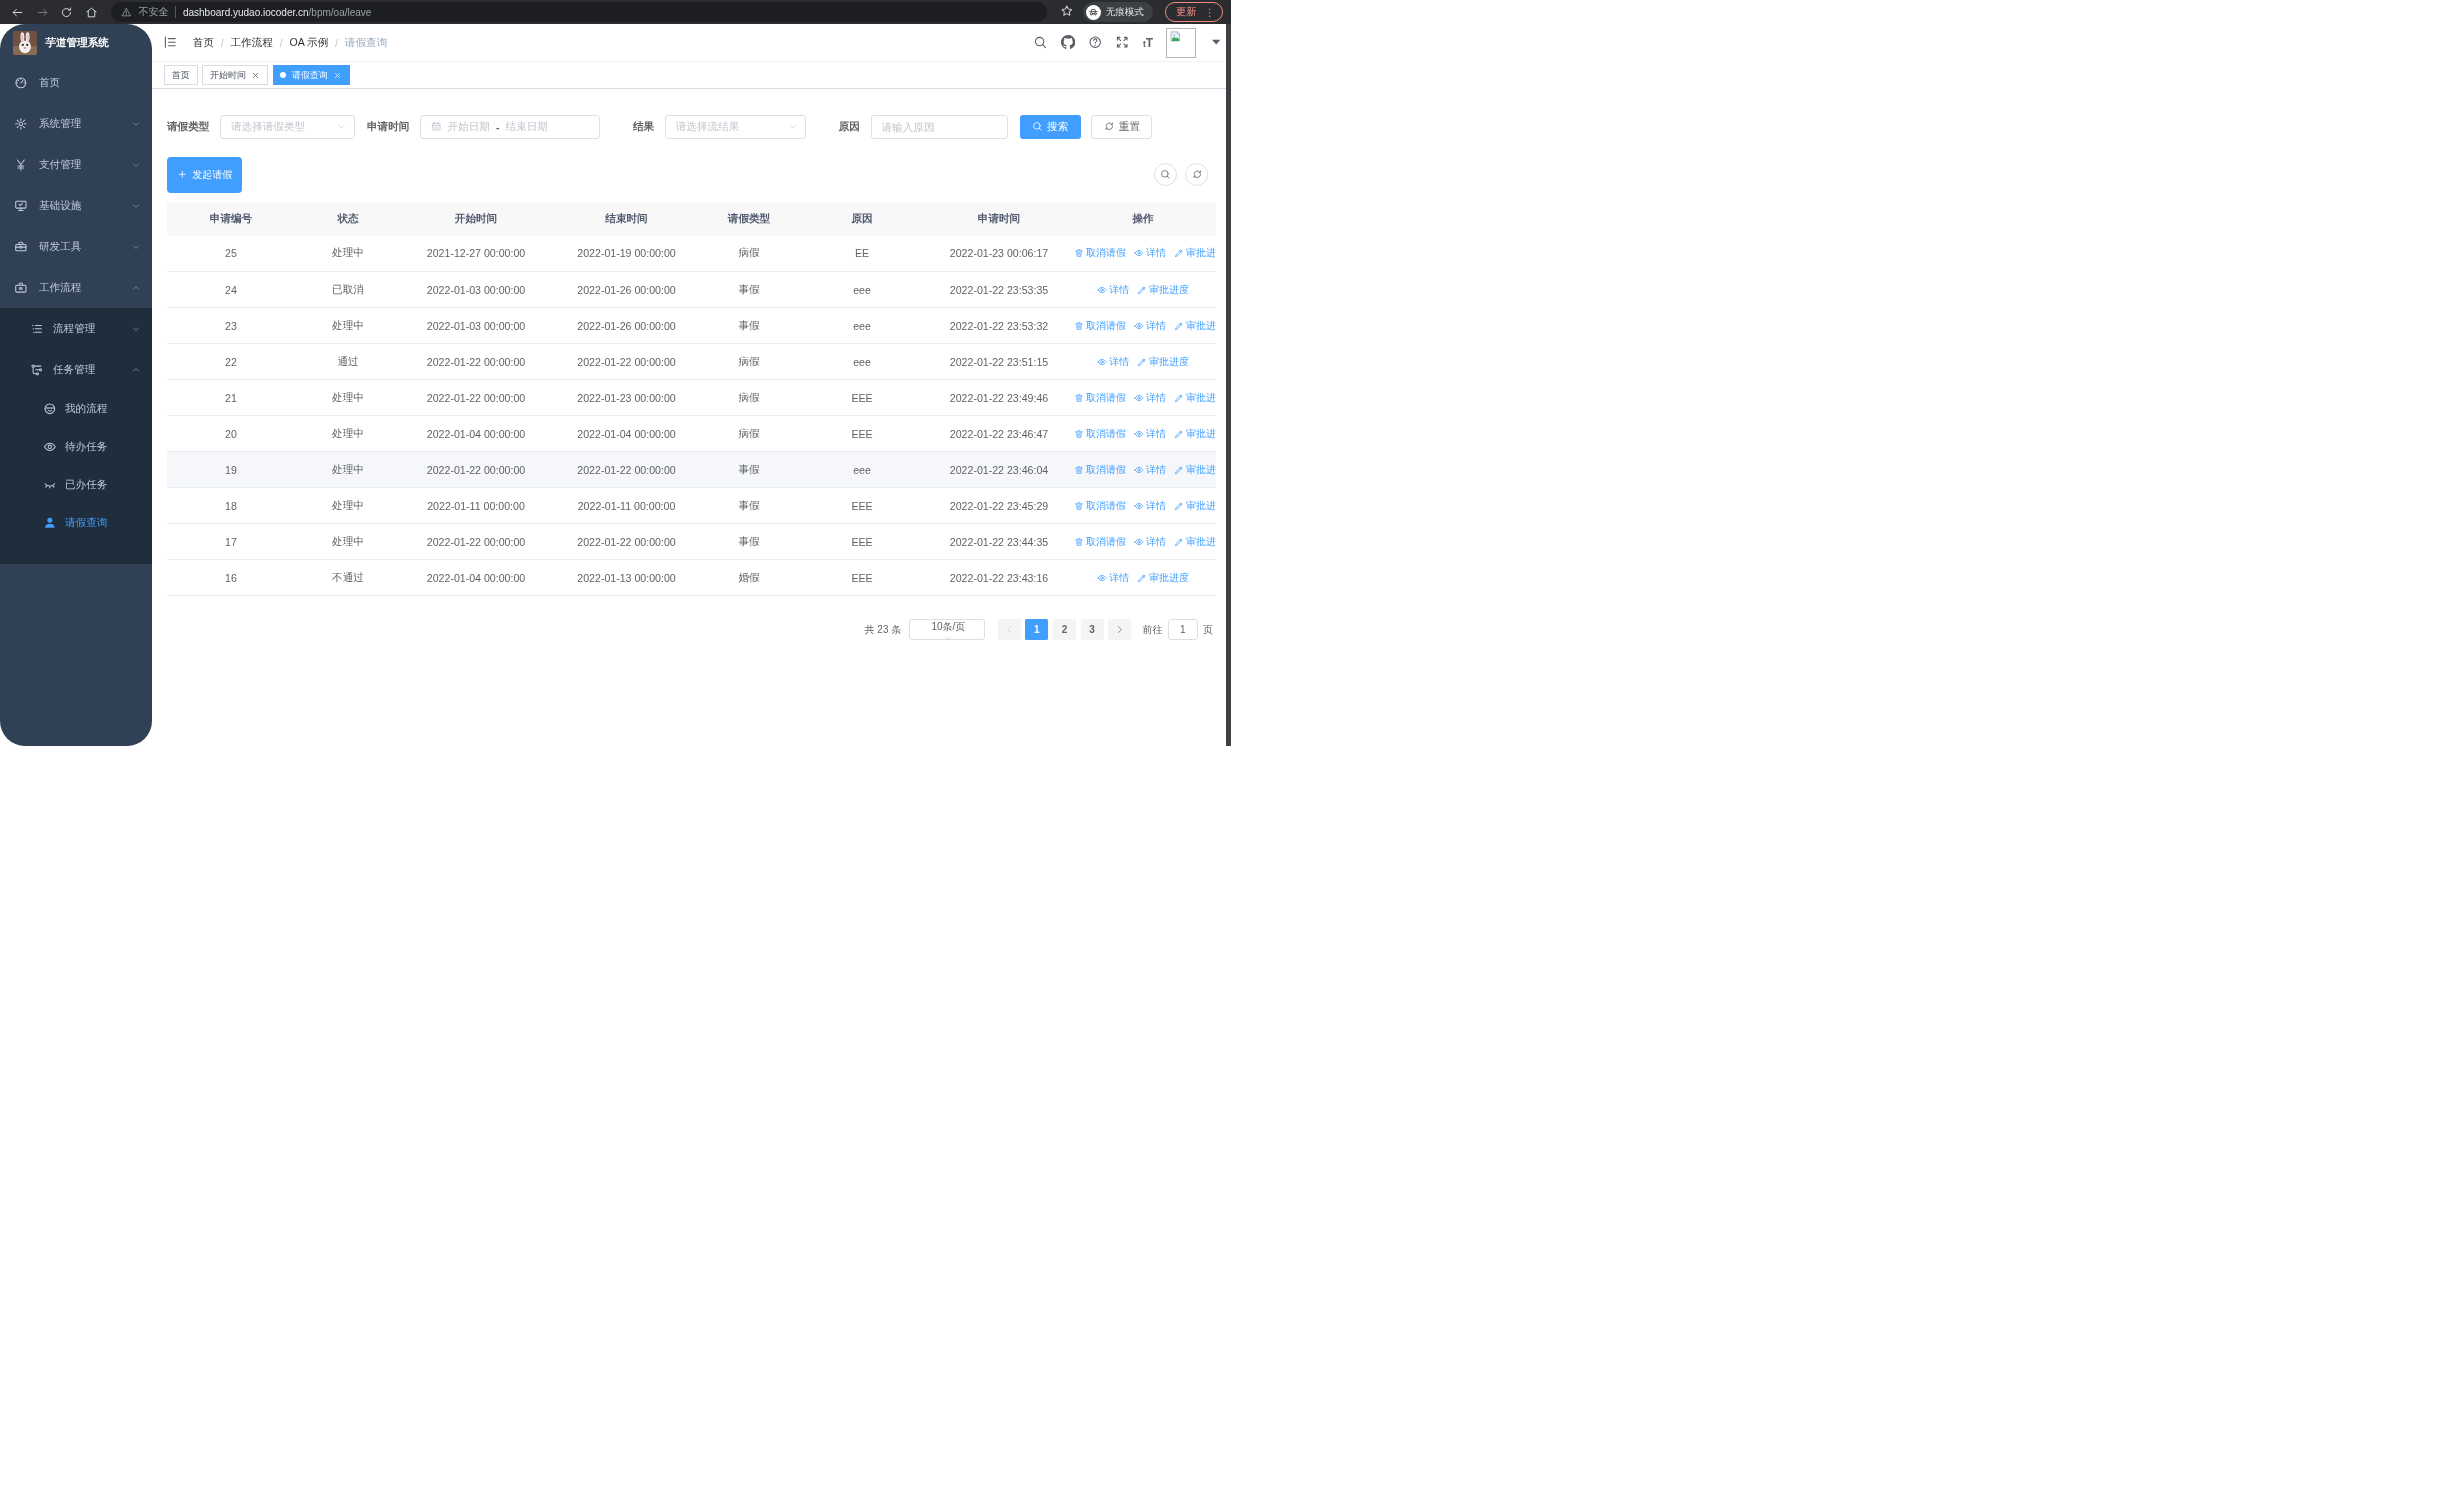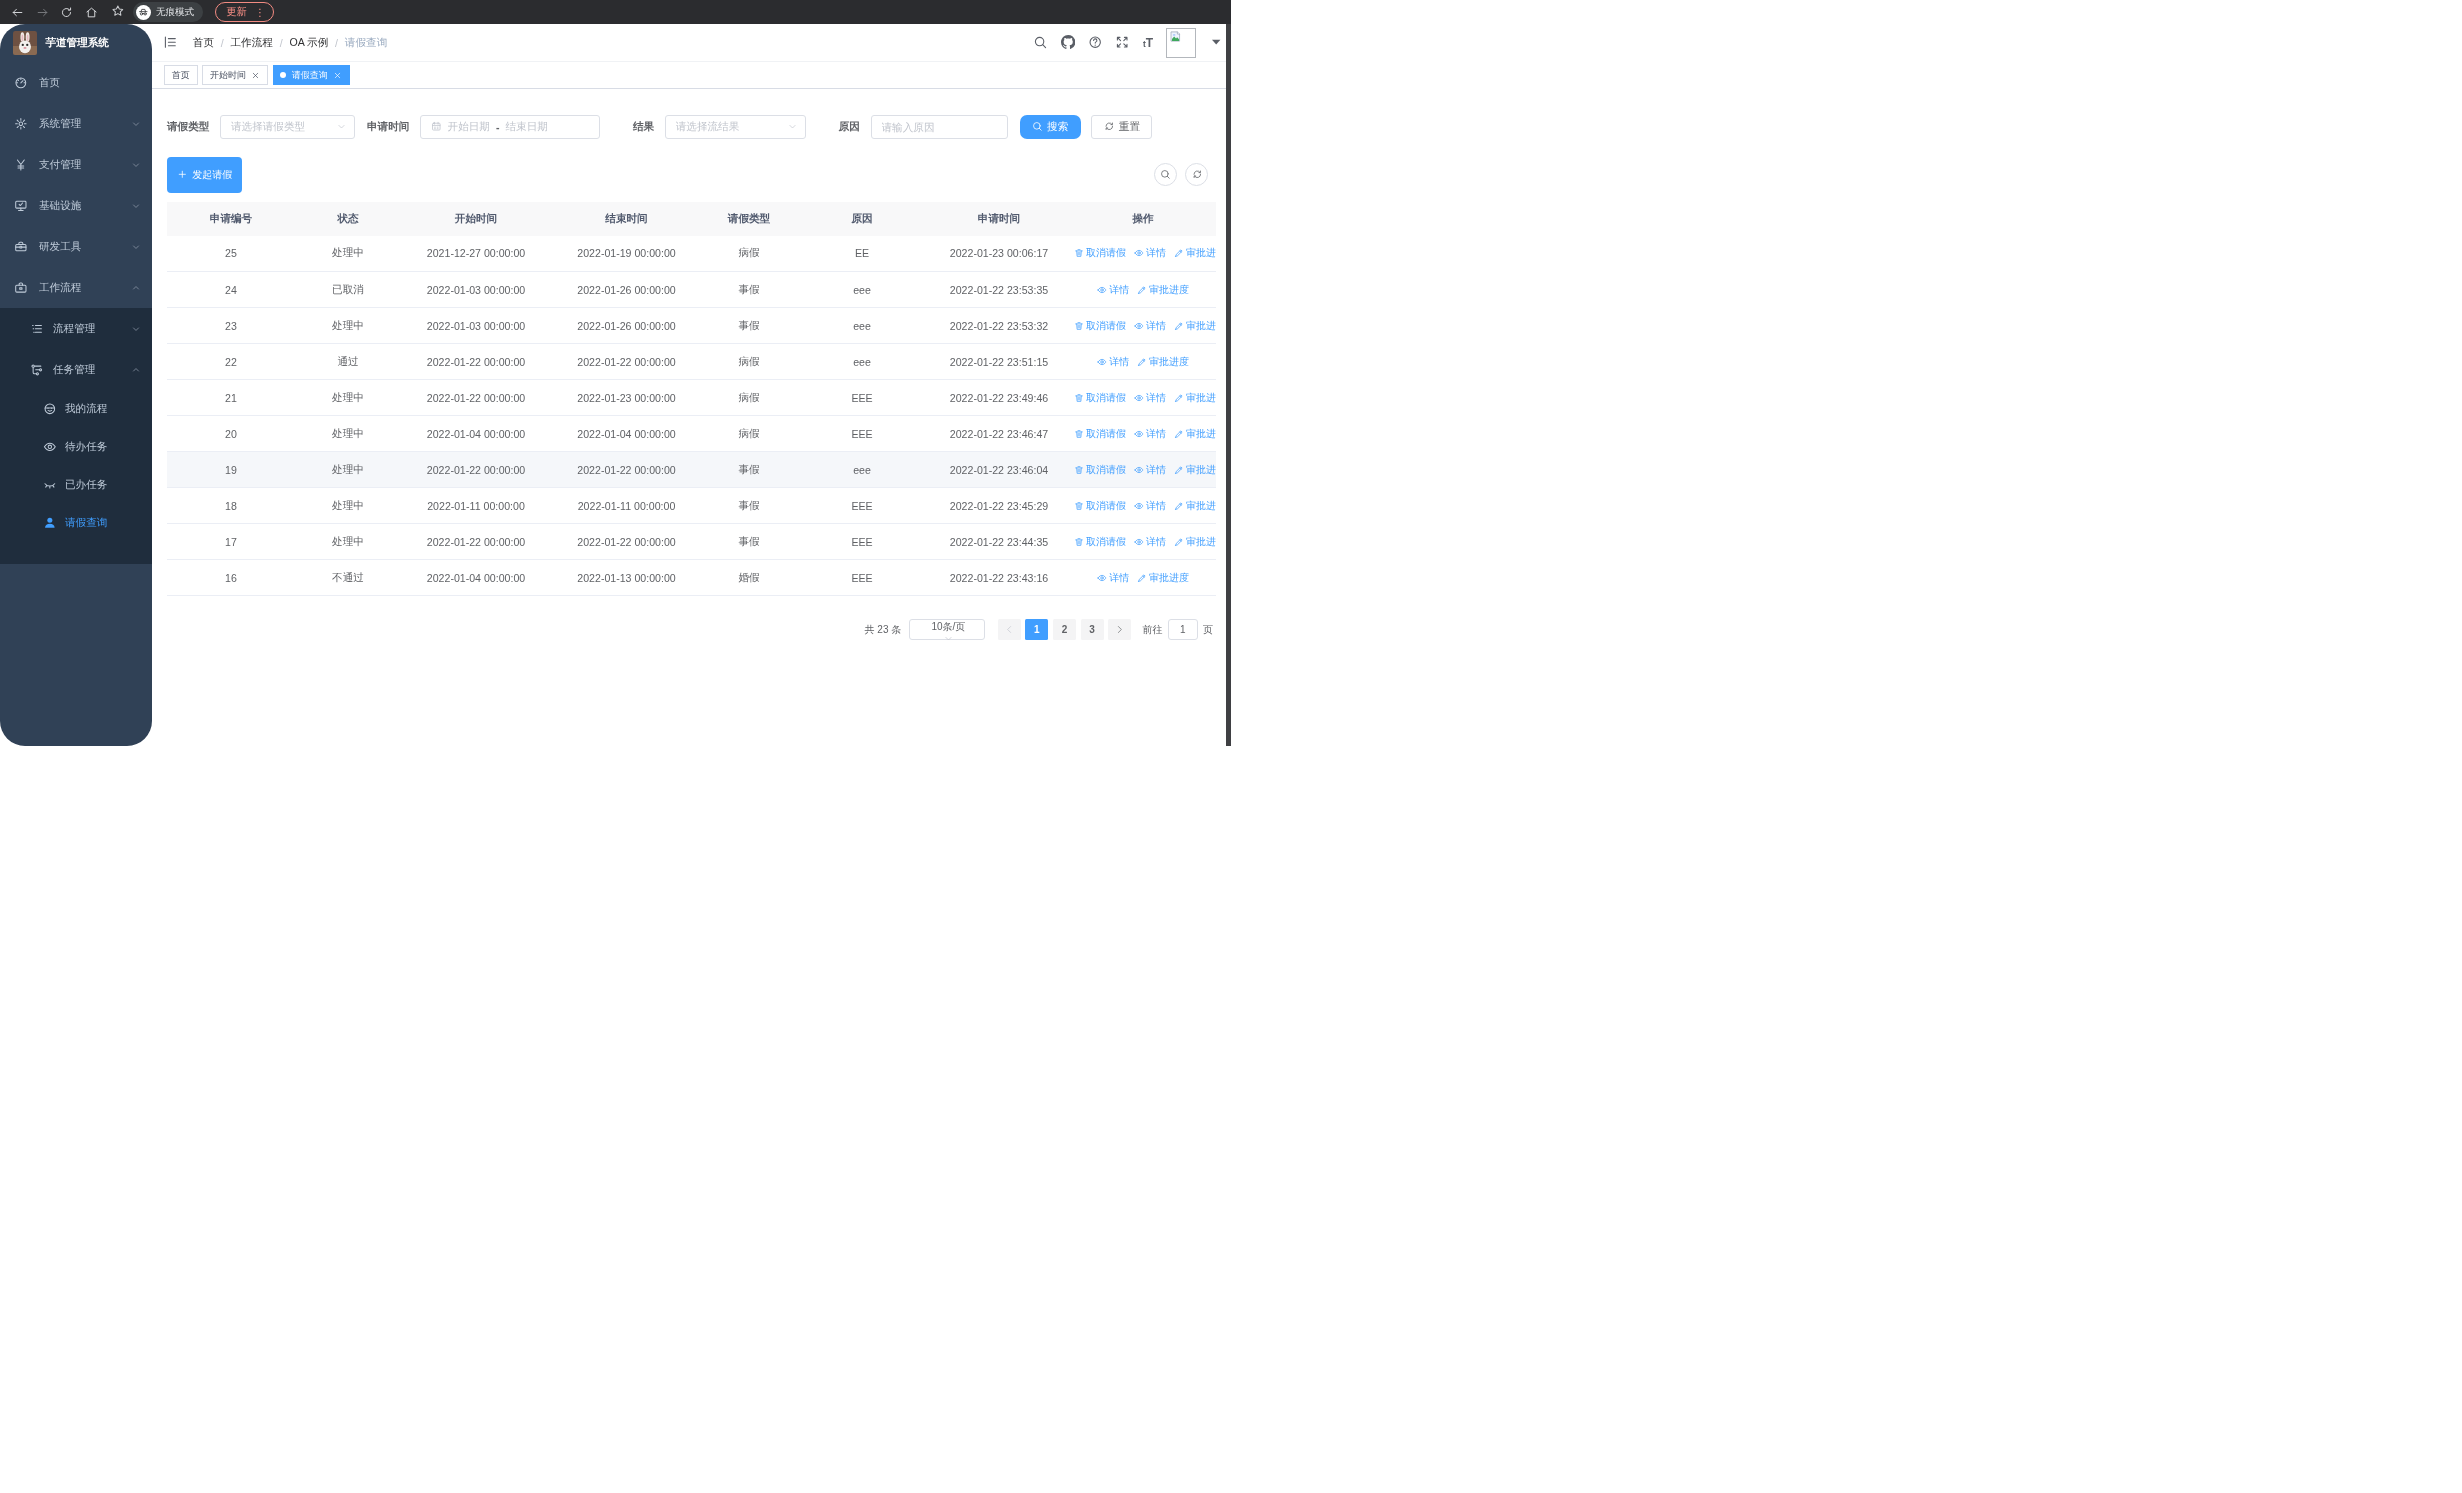--- a/index.html
+++ b/index.html
@@ -84,21 +84,21 @@
   .el-box .ic { color:#c0c4cc; }
   .sel-type { width:135px; } .sel-result { width:141px; }
   .daterange { width:180px; gap:6px; }
   .daterange .dsep { color:#606266; font-weight:bold; }
   .daterange .ph { flex:none; }
   .inp-reason { width:137px; }
   .inp-reason input { border:none; outline:none; width:100%; font-size:10.6px; color:#606266; font-family:inherit; }
   .inp-reason input::placeholder { color:#c0c4cc; }
 
   .btn { height:24px; border-radius:3px; font-size:10.6px; display:inline-flex; align-items:center; gap:4.6px; padding:0 11.4px; cursor:pointer; border:0.8px solid transparent; white-space:nowrap; }
-  .btn-primary { background:#409EFF; color:#fff;border-radius:7px; }
+  .btn-primary { background:#409EFF; color:#fff; }
   .btn-plain { background:#fff; border-color:#dcdfe6; color:#606266; }
   .btn .ic { width:10.6px; height:10.6px; }
 
   
   .create-row { margin-top:18px; display:flex; align-items:center; }
   .btn-create { height:36px; font-size:10px; padding:16px 9px; border-radius:4px; }
   .circle-btns { margin-left:auto; display:flex; gap:8.4px; padding-right:7.6px; }
   .circle-btn { width:23px; height:23px; border-radius:50%; border:0.8px solid #dcdfe6; display:flex; align-items:center; justify-content:center; color:#606266; background:#fff; cursor:pointer; }
   .circle-btn .ic { width:10.6px; height:10.6px; }
 
@@ -160,20 +160,30 @@
           </svg>
         </span>
       </span>
     <span class="bnav">
         <span class="ic">
           <svg viewBox="0 0 24 24">
             <path d="M3.5 11L12 4l8.5 7M6 9.5V20h12V9.5"></path>
           </svg>
         </span>
       </span>
+    <div class="omnibox">
+      <span class="ic sm">
+          <svg viewBox="0 0 24 24">
+            <path d="M12 3.5L2.5 20h19L12 3.5zM12 10v4.5M12 17.2v.3"></path>
+          </svg>
+        </span>
+      <span>不安全</span>
+      <span class="omni-sep"></span>
+      <span><span class="host">dashboard.yudao.iocoder.cn</span><span class="path">/bpm/oa/leave</span></span>
+    </div>
     <span class="b-star"><span class="ic">
           <svg viewBox="0 0 24 24">
             <path d="M12 3.5l2.6 5.3 5.9.9-4.2 4.1 1 5.8L12 16.9l-5.3 2.7 1-5.8-4.2-4.1 5.9-.9z"></path>
           </svg>
         </span></span>
     <div class="incog">
       <span class="incog-circle">
           <span class="ic">
             <svg viewBox="0 0 24 24">
               <path d="M3.5 10.5h17M7 10l1.6-4.6h6.8L17 10"></path>

